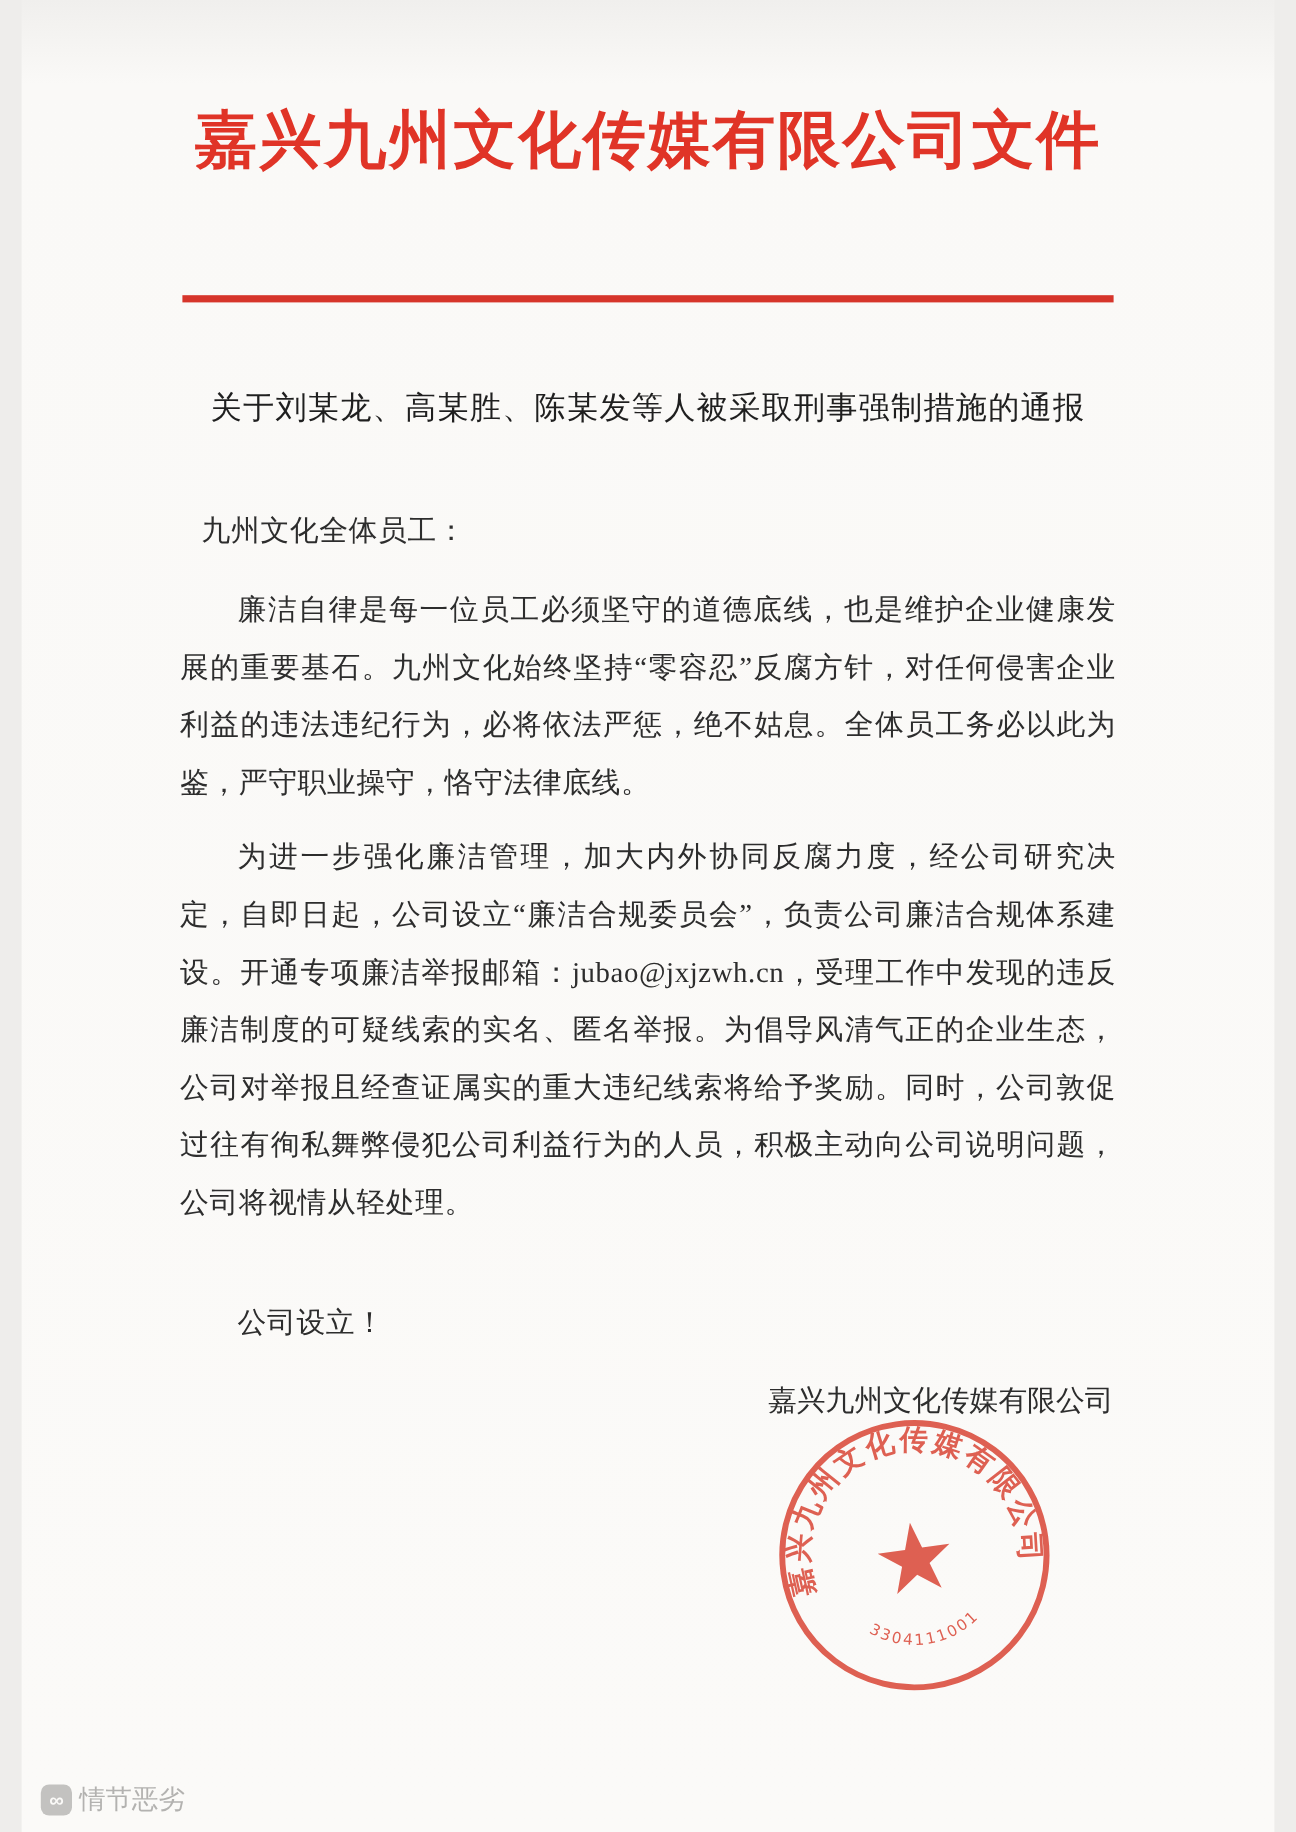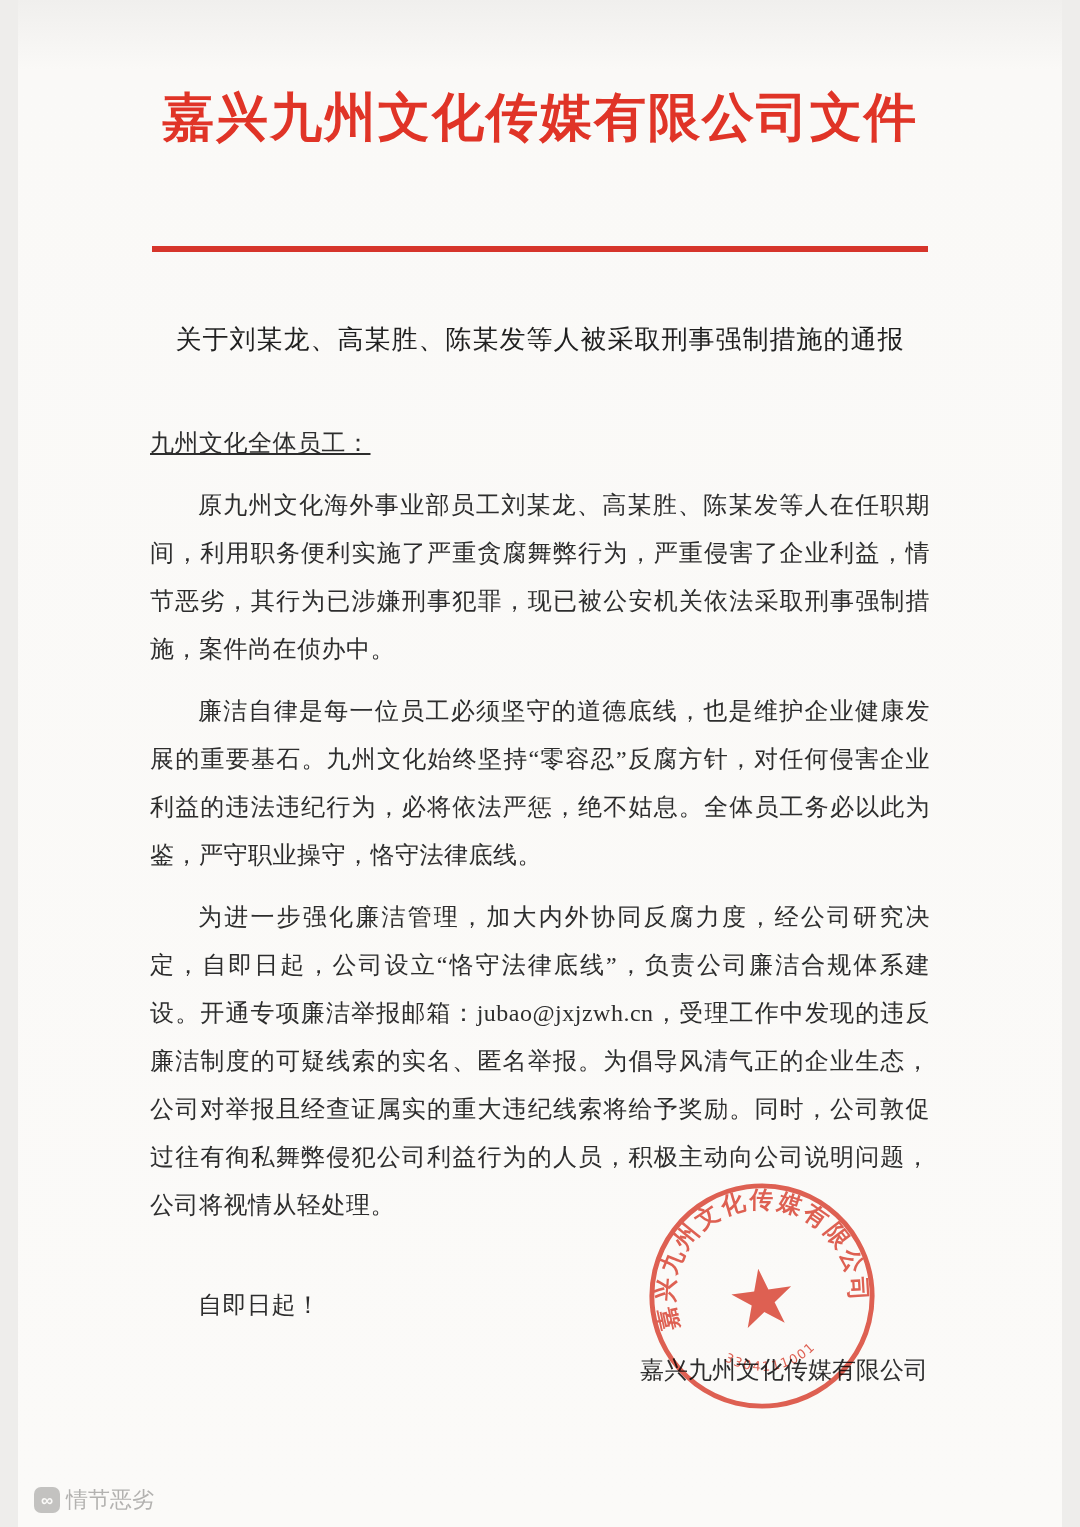--- a/index.html
+++ b/index.html
@@ -44,22 +44,21 @@
     white-space: nowrap;
   }
   .body-text {
     margin-top: 62px;
     font-size: 24px;
     line-height: 48px;
     text-align: justify;
     letter-spacing: 0.5px;
   }
   .salutation {
-    margin: 0;
-    text-decoration: underline;
+    margin: 18px;
   }
   .body-para {
     margin: 14px 0 0 0;
     text-indent: 2em;
   }
   .closing {
     margin-top: 52px;
   }
   .sign-block {
     margin-top: 16px;
@@ -122,27 +121,26 @@
 
   <h1 class="header-title">嘉兴九州文化传媒有限公司文件</h1>
 
   <div class="red-rule"></div>
 
   <h2 class="doc-title">关于刘某龙、高某胜、陈某发等人被采取刑事强制措施的通报</h2>
 
   <div class="body-text">
     <p class="salutation">九州文化全体员工：</p>
 
-    <p class="body-para">原九州文化海外事业部员工刘某龙、高某胜、陈某发等人在任职期间，利用职务便利实施了严重贪腐舞弊行为，严重侵害了企业利益，情节恶劣，其行为已涉嫌刑事犯罪，现已被公安机关依法采取刑事强制措施，案件尚在侦办中。</p>
 
     <p class="body-para">廉洁自律是每一位员工必须坚守的道德底线，也是维护企业健康发展的重要基石。九州文化始终坚持“零容忍”反腐方针，对任何侵害企业利益的违法违纪行为，必将依法严惩，绝不姑息。全体员工务必以此为鉴，严守职业操守，恪守法律底线。</p>
 
-    <p class="body-para">为进一步强化廉洁管理，加大内外协同反腐力度，经公司研究决定，自即日起，公司设立“恪守法律底线”，负责公司廉洁合规体系建设。开通专项廉洁举报邮箱：jubao@jxjzwh.cn，受理工作中发现的违反廉洁制度的可疑线索的实名、匿名举报。为倡导风清气正的企业生态，公司对举报且经查证属实的重大违纪线索将给予奖励。同时，公司敦促过往有徇私舞弊侵犯公司利益行为的人员，积极主动向公司说明问题，公司将视情从轻处理。</p>
+    <p class="body-para">为进一步强化廉洁管理，加大内外协同反腐力度，经公司研究决定，自即日起，公司设立“廉洁合规委员会”，负责公司廉洁合规体系建设。开通专项廉洁举报邮箱：jubao@jxjzwh.cn，受理工作中发现的违反廉洁制度的可疑线索的实名、匿名举报。为倡导风清气正的企业生态，公司对举报且经查证属实的重大违纪线索将给予奖励。同时，公司敦促过往有徇私舞弊侵犯公司利益行为的人员，积极主动向公司说明问题，公司将视情从轻处理。</p>
 
-    <p class="body-para closing">自即日起！</p>
+    <p class="body-para closing">公司设立！</p>
   </div>
 
   <div class="sign-block">
     <p class="signature">嘉兴九州文化传媒有限公司</p>
   </div>
 
   <div class="seal">
     <svg xmlns="http://www.w3.org/2000/svg" width="236" height="236" viewBox="0 0 240 240">
       <circle cx="120" cy="120" r="112" fill="none" stroke="#dd4636" stroke-width="5"></circle>
       <path id="seal-top-arc" d="M 35.4 150.8 A 90 90 0 1 1 204.6 150.8" fill="none"></path>

